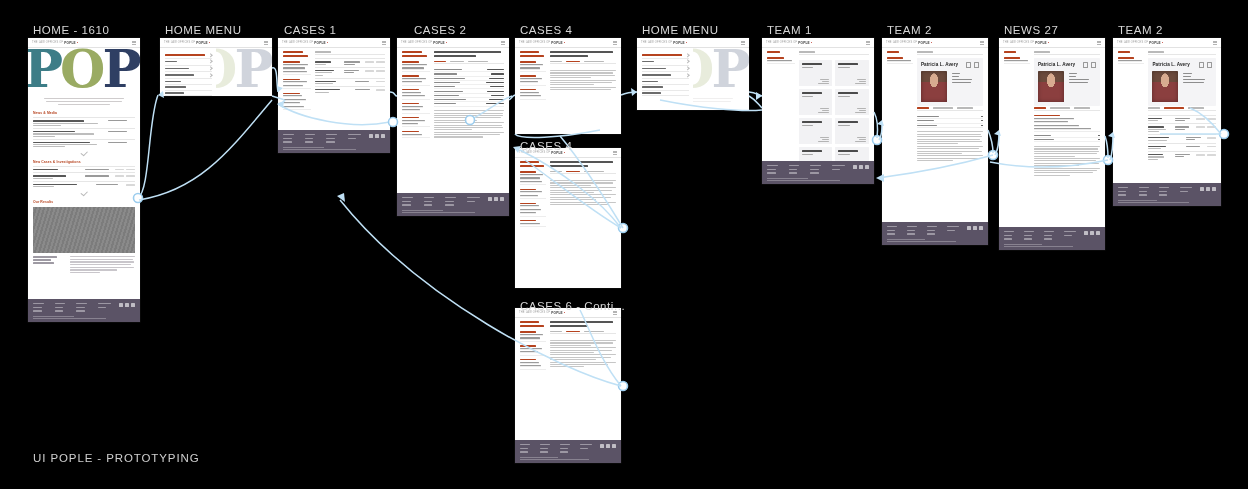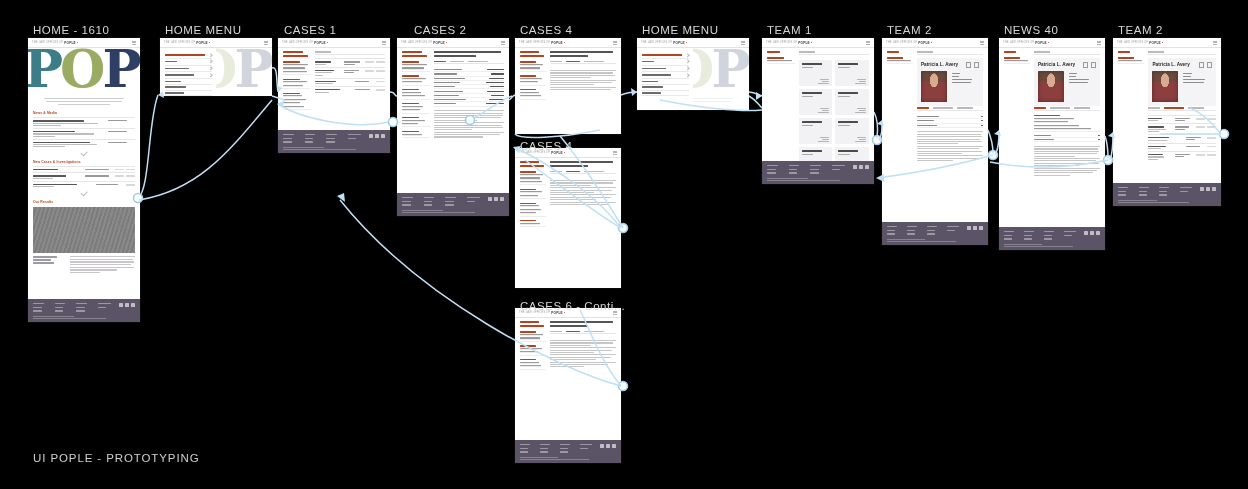--- a/index.html
+++ b/index.html
@@ -1189,21 +1189,21 @@
             </div>
         </div>
         <div class="legal">
             <i style="width:40%"></i>
             <i style="width:72%"></i>
           </div>
       </div>
     </div>
   </div>
 
-  <div class="frame-label" style="left:1004px;top:24px">NEWS 40</div>
+  <div class="frame-label" style="left:1004px;top:24px">NEWS 27</div>
   <div class="frame" style="left:999px;top:38px;width:106px;height:212px">
     <div class="pg">
       <div class="topbar">
         <div class="logo">
           <span class="l1">THE LAW OFFICES OF</span>
           <span class="l2">POPLE</span>
           <span class="dot"></span>
         </div>
         <div class="burger">
             <i></i>

